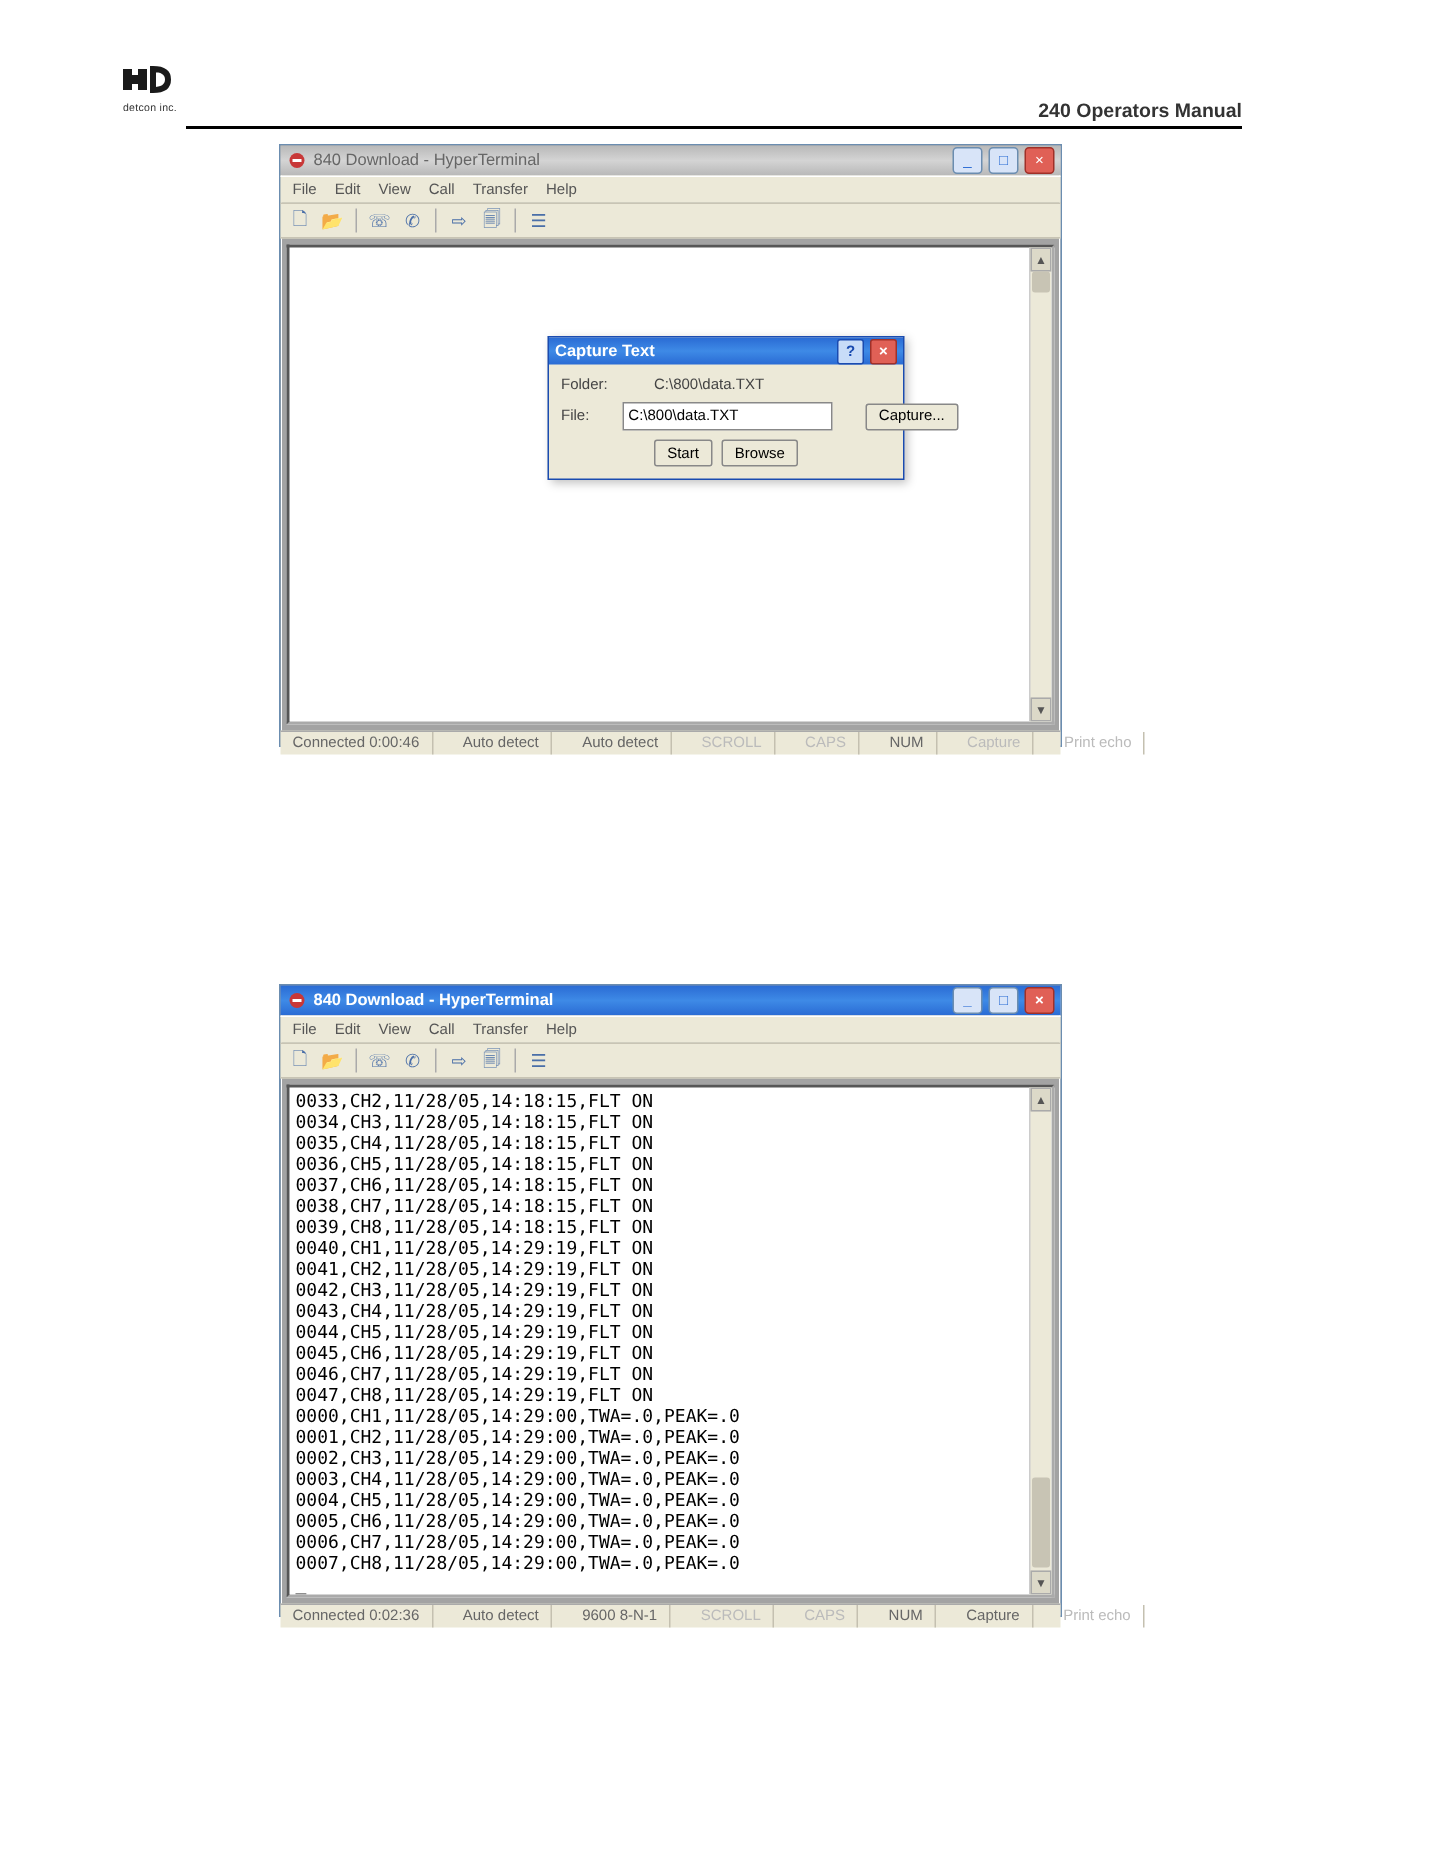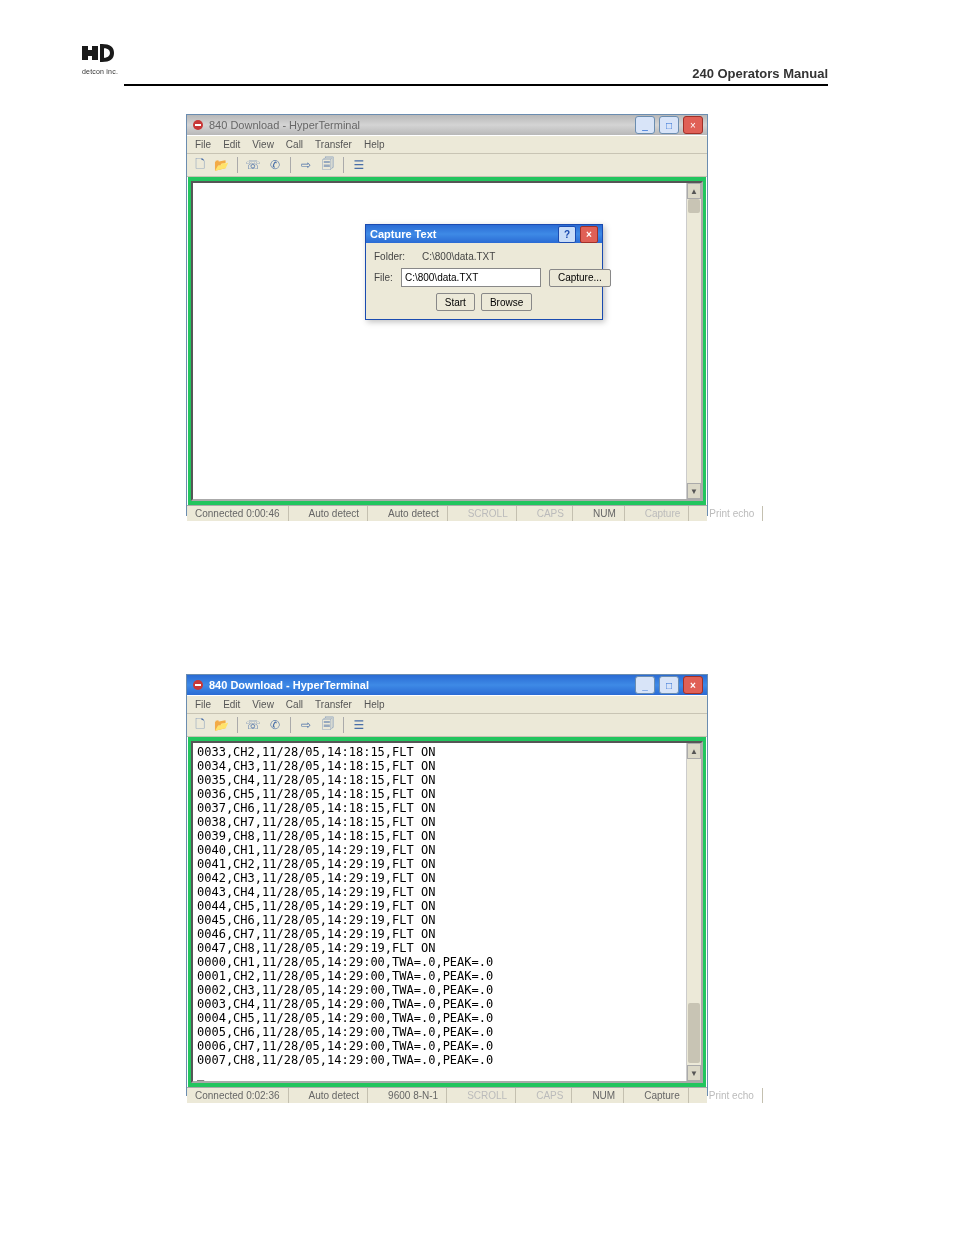--- a/index.html
+++ b/index.html
@@ -40,23 +40,22 @@
     position: absolute;
     top: 84px;
     left: 124px;
     right: 100px;
     border-bottom: 2px solid #000;
   }
   
   .win {
     position: absolute;
     border: 1px solid #6b8db0;
-    background: #22c55e;
+    background: #a3a3a3;
     box-shadow: 0 0 0 1px #fff inset;
-    margin-top: 18px;
   }
   .titlebar {
     display: flex;
     align-items: center;
     gap: 4px;
     height: 20px;
     padding: 0 4px;
     font-size: 11px;
     color: #fff;
   }
@@ -167,21 +166,21 @@
     background: #ece9d8;
     box-shadow: 2px 2px 6px rgba(0,0,0,0.25);
     width: 236px;
   }
   .dialog .titlebar { height: 18px; }
   .dlg-body {
     padding: 8px;
     font-size: 10px;
     color: #444;
   }
-  .dlg-row { display: flex; align-items: center; gap: 8px; margin-bottom: 6px; }
+  .dlg-row { display: flex; align-items: center; gap: 22px; margin-bottom: 6px; }
   .dlg-row .lbl { width: 40px; }
   .txt {
     border: 1px solid #888;
     background: #fff;
     height: 15px;
     padding: 1px 3px;
     font-size: 10px;
     flex: 1;
   }
   .btn {

